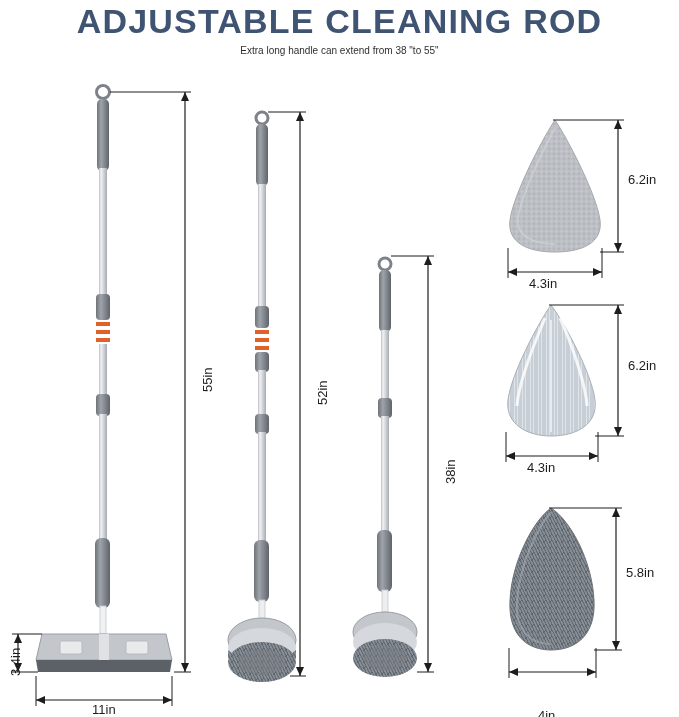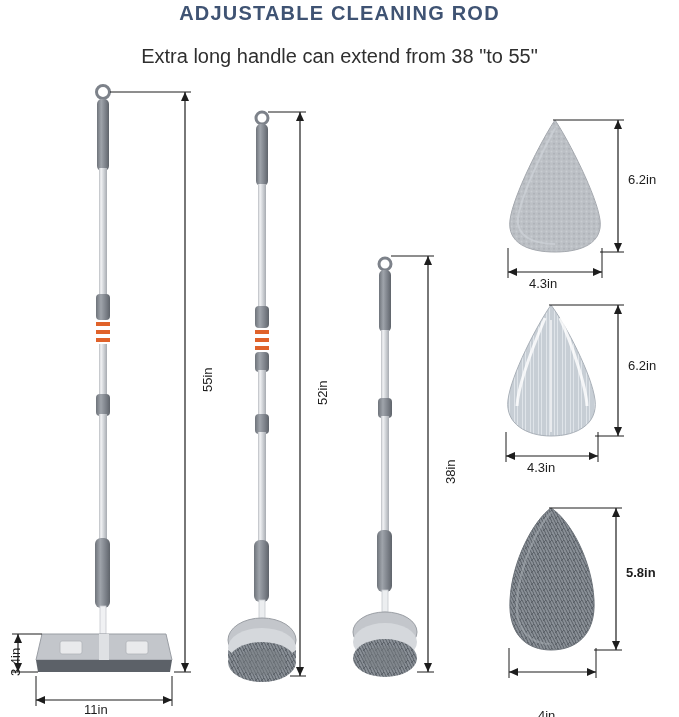--- a/index.html
+++ b/index.html
@@ -19,33 +19,33 @@
     background: #ffffff;
   }
 
   
   .title {
     position: absolute;
     top: 2px;
     left: 0;
     width: 679px;
     text-align: center;
-    font-size: 20px;
+    font-size: 34px;
     font-weight: bold;
     letter-spacing: 1.2px;
     color: #3f5373;
     font-family: "Liberation Sans", sans-serif;
   }
   .subtitle {
     position: absolute;
     top: 45px;
     left: 0;
     width: 679px;
     text-align: center;
-    font-size: 20px;
+    font-size: 10px;
     color: #2f2f2f;
     font-family: "Liberation Sans", sans-serif;
   }
 
   
   .dim {
     position: absolute;
     font-size: 13px;
     color: #1d1d1d;
     font-family: "Liberation Sans", sans-serif;
@@ -266,30 +266,30 @@
       <line x1="509" y1="672" x2="596" y2="672" stroke="#1d1d1d" stroke-width="1.2"></line>
       <polygon points="509,672 518,668 518,676" fill="#1d1d1d"></polygon>
       <polygon points="596,672 587,668 587,676" fill="#1d1d1d"></polygon>
       <line x1="509" y1="648" x2="509" y2="678" stroke="#1d1d1d" stroke-width="1"></line>
       <line x1="596" y1="648" x2="596" y2="678" stroke="#1d1d1d" stroke-width="1"></line>
     </g>
   </svg>
 
   <div class="dim vert" style="left:200px; top:392px;">55in</div>
 
-  <div class="dim" style="left:84px; top:702px;">11in</div>
+  <div class="dim" style="left:92px; top:702px;">11in</div>
 
   <div class="dim vert" style="left:8px; top:676px;">3.4in</div>
 
   <div class="dim vert" style="left:315px; top:405px;">52in</div>
 
   <div class="dim vert" style="left:443px; top:484px;">38in</div>
 
   <div class="dim" style="left:628px; top:172px;">6.2in</div>
   <div class="dim" style="left:529px; top:276px;">4.3in</div>
 
   <div class="dim" style="left:628px; top:358px;">6.2in</div>
   <div class="dim" style="left:527px; top:460px;">4.3in</div>
 
-  <div class="dim" style="left:626px; top:565px;font-weight:bold;">5.8in</div>
+  <div class="dim" style="left:626px; top:565px;">5.8in</div>
   <div class="dim" style="left:538px; top:708px;">4in</div>
 
 </div>
 
 </body></html>

